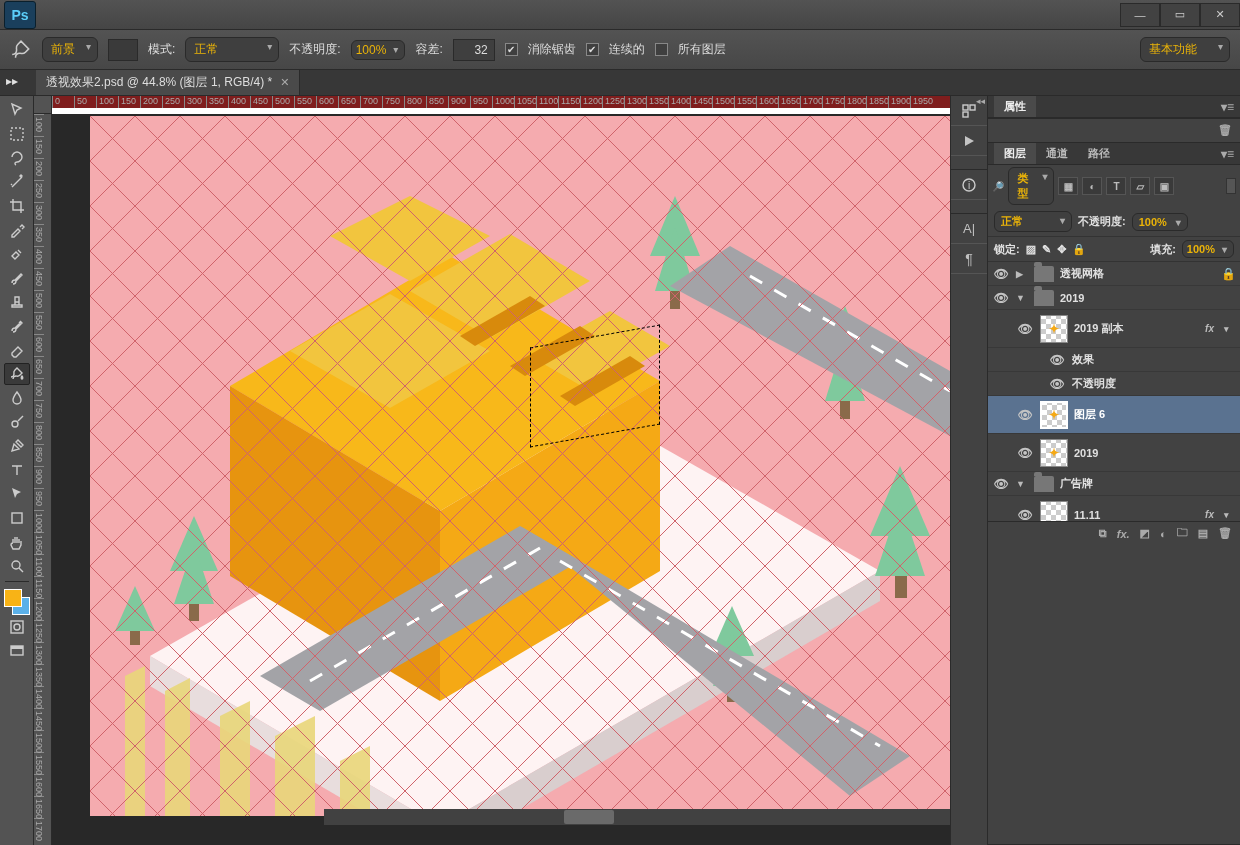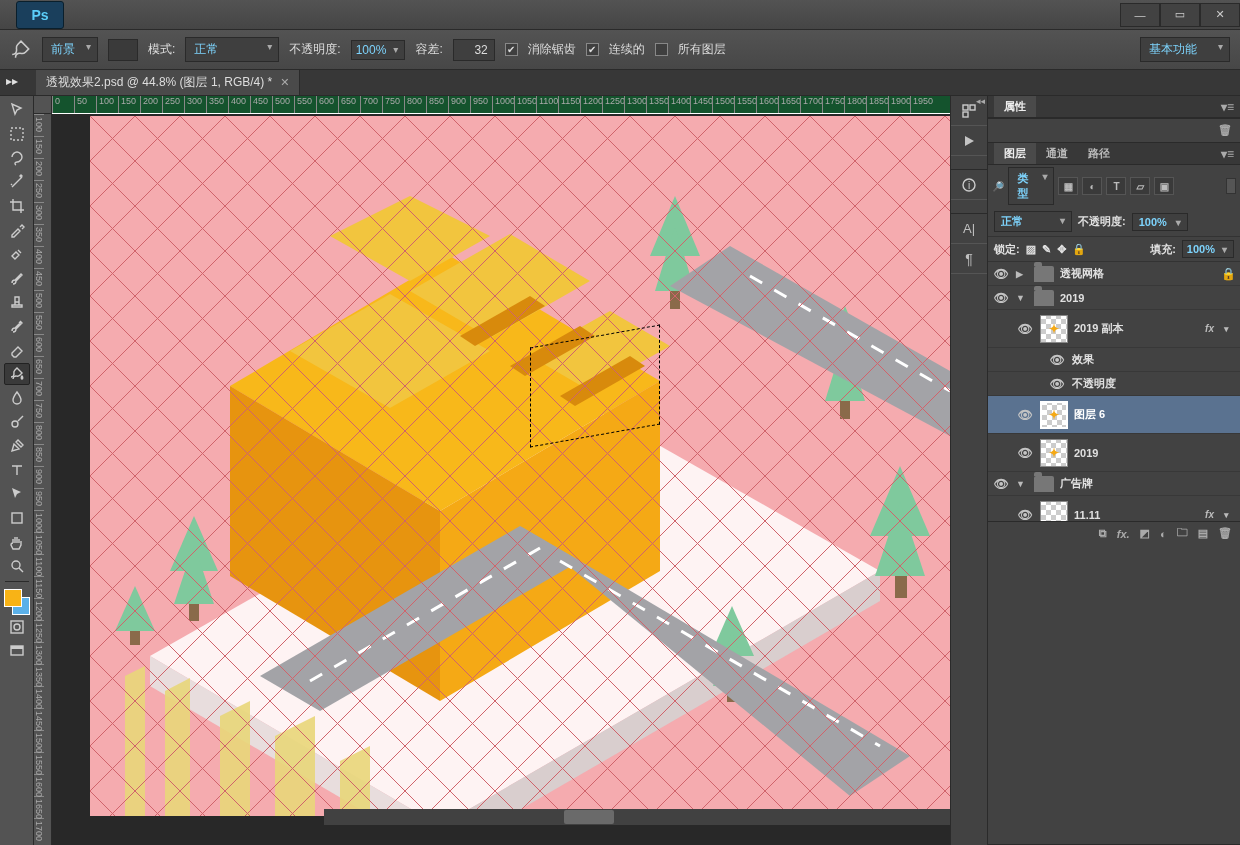--- a/index.html
+++ b/index.html
@@ -1,29 +1,29 @@
 <!DOCTYPE html>
 <html><head>
 <meta charset="utf-8">
 <style>
 * { margin: 0; padding: 0; box-sizing: border-box; user-select: none; }
 body { width: 1240px; height: 845px; background: #535353; font-family: "Microsoft YaHei", Arial, sans-serif; font-size: 12px; color: #e0e0e0; overflow: hidden; position: relative; }
 
 
 .titlebar { height: 30px; background: linear-gradient(#535353, #454545); display: flex; align-items: center; border-bottom: 1px solid #2a2a2a; }
-.ps-logo { width: 48px; height: 28px; background: #1a3f5c; color: #5bcefa; display: flex; align-items: center; justify-content: center; font-weight: bold; font-size: 14px; margin-left: 16px; border-radius: 3px; border:1px solid #0a1f2c; }
+.ps-logo { width: 32px; height: 28px; background: #1a3f5c; color: #5bcefa; display: flex; align-items: center; justify-content: center; font-weight: bold; font-size: 14px; margin-left: 4px; border-radius: 3px; border:1px solid #0a1f2c; }
 .menubar { display: flex; margin-left: 10px; }
 .menu-item { padding: 0 9px; color: #e6e6e6; cursor: pointer; line-height: 30px; }
 .window-controls { margin-left: auto; display: flex; }
 .win-btn { width: 40px; height: 24px; background: #424242; border: 1px solid #2a2a2a; display: flex; align-items: center; justify-content: center; color: #ccc; font-size: 11px; }
 
 
 .optionsbar { height: 40px; background: linear-gradient(#535353,#474747); display: flex; align-items: center; padding: 0 10px; gap: 10px; border-bottom: 1px solid #2a2a2a; }
 .tool-icon-small { width: 22px; height: 22px; display:flex; align-items:center; justify-content:center; }
-.dropdown { background: #3f3f3f; border: 1px solid #2a2a2a; padding: 3px 22px 3px 8px; color: #7dd3fc; position: relative; border-radius:0; }
+.dropdown { background: #3f3f3f; border: 1px solid #2a2a2a; padding: 3px 22px 3px 8px; color: #eab308; position: relative; border-radius:6px; }
 .dropdown::after { content: "▾"; position: absolute; right: 6px; top: 3px; color: #aaa; font-size:10px; }
 .label { color: #ddd; }
 .num-input { background: #3f3f3f; border: 1px solid #2a2a2a; padding: 3px 6px; color: #ddd; width: 42px; text-align: right; }
 .checkbox { width: 13px; height: 13px; background: #3f3f3f; border: 1px solid #888; display: inline-flex; align-items:center; justify-content:center; color:#ddd; font-size:10px; }
 .workspace-sel { margin-left: auto; }
 
 
 .doctab-bar { height: 26px; background: #373737; display: flex; align-items: center; padding-left: 36px; border-bottom: 1px solid #2a2a2a; position:relative; }
 .doctab-bar .panel-toggle { position:absolute; left:6px; top:4px; width:18px; height:18px; }
 .doctab { background: #4a4a4a; padding: 4px 10px; color: #ddd; display: flex; align-items: center; gap: 8px; border-right:1px solid #2a2a2a; }
@@ -36,21 +36,21 @@
 .toolbox { width: 34px; background: #535353; border-right: 1px solid #2a2a2a; display:flex; flex-direction:column; align-items:center; padding-top:2px; }
 .tool { width: 26px; height: 22px; margin: 1px 0; display:flex; align-items:center; justify-content:center; color:#ccc; border-radius:2px; position:relative; }
 .tool.active { background: #3a3a3a; border:1px solid #222; }
 .tool svg { width:16px; height:16px; }
 .swatches { width:26px; height:26px; position:relative; margin-top:4px; }
 .swatch-fg { width:18px; height:18px; background:#f8b316; border:1px solid #fff; position:absolute; top:0; left:0; }
 .swatch-bg { width:18px; height:18px; background:#5bb0e8; border:1px solid #fff; position:absolute; bottom:0; right:0; }
 
 
 .canvas-wrap { flex: 1; background: #282828; position: relative; overflow:hidden; }
-.ruler-h { height: 18px; background: #14532d; border-bottom:1px solid #ffffff; position:absolute; left:18px; right:0; top:0; font-size:9px; color:#aaa; overflow:hidden; }
+.ruler-h { height: 18px; background: #7f1d1d; border-bottom:6px solid #ffffff; position:absolute; left:18px; right:0; top:0; font-size:9px; color:#aaa; overflow:hidden; }
 .ruler-v { width: 18px; background: #535353; border-right:1px solid #2a2a2a; position:absolute; top:18px; bottom:0; left:0; font-size:9px; color:#aaa; overflow:hidden; }
 .ruler-corner { width:18px; height:18px; background:#535353; border-right:1px solid #2a2a2a; border-bottom:1px solid #2a2a2a; position:absolute; top:0; left:0; }
 .ruler-tick { display: inline-block; width: 50px; border-left:1px solid #888; padding-left:2px; height:18px; line-height:10px; }
 .ruler-tick-v { display:block; height:50px; border-top:1px solid #888; writing-mode:vertical-rl; padding-top:2px; line-height:10px; }
 
 .canvas { position:absolute; left:56px; top:20px; width: 860px; height: 700px; background:#f5abaf; overflow:hidden; }
 .iso-grid-line { stroke:#d0636b; stroke-width:1; }
 .artwork { position:absolute; inset:0; }
 .selection { position:absolute; border:1.5px dashed #000; }
 

